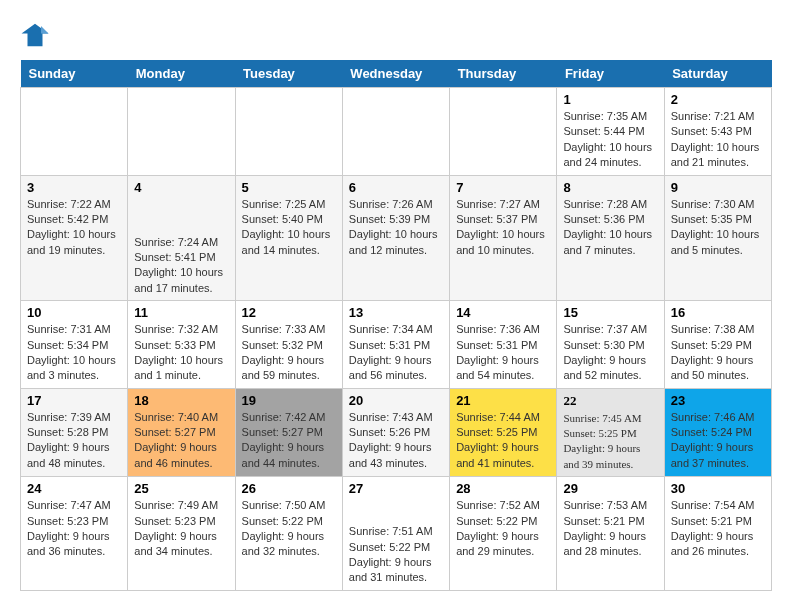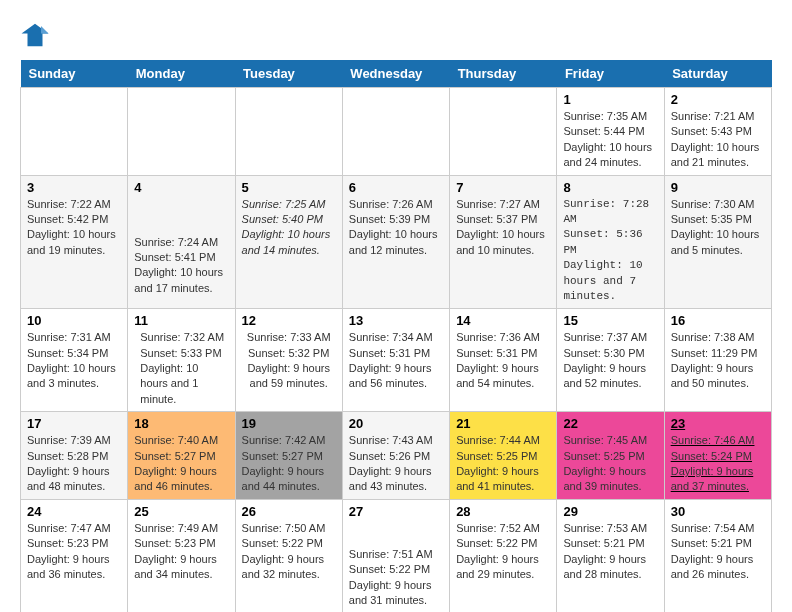--- a/index.html
+++ b/index.html
@@ -146,65 +146,65 @@
 Daylight: 10 hours and 19 minutes.</div>
         </td>
         <td style="background: rgb(245, 245, 245);">
           <span class="day-number">4</span>
           <div class="day-info" style="white-space: pre-line; margin-top: 40px;">Sunrise: 7:24 AM
 Sunset: 5:41 PM
 Daylight: 10 hours and 17 minutes.</div>
         </td>
         <td style="background: rgb(245, 245, 245);">
           <span class="day-number">5</span>
-          <div class="day-info" style="white-space: pre-line; font-style: italic;">Sunrise: 7:25 AM
+          <div class="day-info" style="white-space: pre-line;">Sunrise: 7:25 AM
 Sunset: 5:40 PM
 Daylight: 10 hours and 14 minutes.</div>
         </td>
         <td style="background: rgb(245, 245, 245);">
           <span class="day-number">6</span>
           <div class="day-info" style="white-space: pre-line;">Sunrise: 7:26 AM
 Sunset: 5:39 PM
 Daylight: 10 hours and 12 minutes.</div>
         </td>
         <td style="background: rgb(245, 245, 245);">
           <span class="day-number">7</span>
           <div class="day-info" style="white-space: pre-line;">Sunrise: 7:27 AM
 Sunset: 5:37 PM
 Daylight: 10 hours and 10 minutes.</div>
         </td>
         <td style="background: rgb(245, 245, 245);">
           <span class="day-number">8</span>
-          <div class="day-info" style="white-space: pre-line; font-family: Liberation Mono, monospace;">Sunrise: 7:28 AM
+          <div class="day-info" style="white-space: pre-line;">Sunrise: 7:28 AM
 Sunset: 5:36 PM
 Daylight: 10 hours and 7 minutes.</div>
         </td>
         <td style="background: rgb(245, 245, 245);">
           <span class="day-number">9</span>
           <div class="day-info" style="white-space: pre-line;">Sunrise: 7:30 AM
 Sunset: 5:35 PM
 Daylight: 10 hours and 5 minutes.</div>
         </td>
       </tr>
       <tr>
         <td>
           <span class="day-number">10</span>
           <div class="day-info" style="white-space: pre-line;">Sunrise: 7:31 AM
 Sunset: 5:34 PM
 Daylight: 10 hours and 3 minutes.</div>
         </td>
         <td>
           <span class="day-number">11</span>
-          <div class="day-info" style="white-space: pre-line; margin-left: 6px;">Sunrise: 7:32 AM
+          <div class="day-info" style="white-space: pre-line;">Sunrise: 7:32 AM
 Sunset: 5:33 PM
 Daylight: 10 hours and 1 minute.</div>
         </td>
         <td>
           <span class="day-number">12</span>
-          <div class="day-info" style="white-space: pre-line; text-align: center;">Sunrise: 7:33 AM
+          <div class="day-info" style="white-space: pre-line;">Sunrise: 7:33 AM
 Sunset: 5:32 PM
 Daylight: 9 hours and 59 minutes.</div>
         </td>
         <td>
           <span class="day-number">13</span>
           <div class="day-info" style="white-space: pre-line;">Sunrise: 7:34 AM
 Sunset: 5:31 PM
 Daylight: 9 hours and 56 minutes.</div>
         </td>
         <td>
@@ -215,21 +215,21 @@
         </td>
         <td>
           <span class="day-number">15</span>
           <div class="day-info" style="white-space: pre-line;">Sunrise: 7:37 AM
 Sunset: 5:30 PM
 Daylight: 9 hours and 52 minutes.</div>
         </td>
         <td>
           <span class="day-number">16</span>
           <div class="day-info" style="white-space: pre-line;">Sunrise: 7:38 AM
-Sunset: 11:29 PM
+Sunset: 5:29 PM
 Daylight: 9 hours and 50 minutes.</div>
         </td>
       </tr>
       <tr>
         <td style="background: rgb(245, 245, 245);">
           <span class="day-number">17</span>
           <div class="day-info" style="white-space: pre-line;">Sunrise: 7:39 AM
 Sunset: 5:28 PM
 Daylight: 9 hours and 48 minutes.</div>
         </td>
@@ -250,27 +250,27 @@
           <div class="day-info" style="white-space: pre-line;">Sunrise: 7:43 AM
 Sunset: 5:26 PM
 Daylight: 9 hours and 43 minutes.</div>
         </td>
         <td style="background: #fde047;">
           <span class="day-number">21</span>
           <div class="day-info" style="white-space: pre-line;">Sunrise: 7:44 AM
 Sunset: 5:25 PM
 Daylight: 9 hours and 41 minutes.</div>
         </td>
-        <td style="background: #ec4899;">
+        <td style="background: #e5e5e5; font-family: Liberation Serif, serif;">
           <span class="day-number">22</span>
           <div class="day-info" style="white-space: pre-line;">Sunrise: 7:45 AM
 Sunset: 5:25 PM
 Daylight: 9 hours and 39 minutes.</div>
         </td>
-        <td style="background: #ec4899; text-decoration: underline;">
+        <td style="background: #0ea5e9;">
           <span class="day-number">23</span>
           <div class="day-info" style="white-space: pre-line;">Sunrise: 7:46 AM
 Sunset: 5:24 PM
 Daylight: 9 hours and 37 minutes.</div>
         </td>
       </tr>
       <tr>
         <td>
           <span class="day-number">24</span>
           <div class="day-info" style="white-space: pre-line;">Sunrise: 7:47 AM

